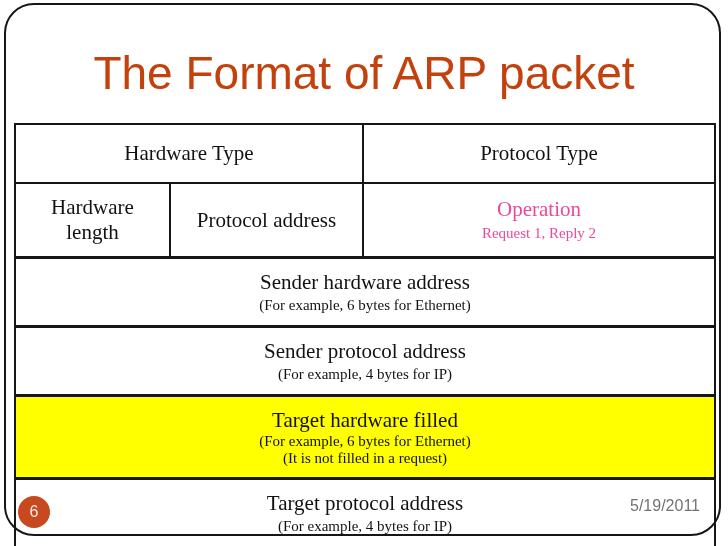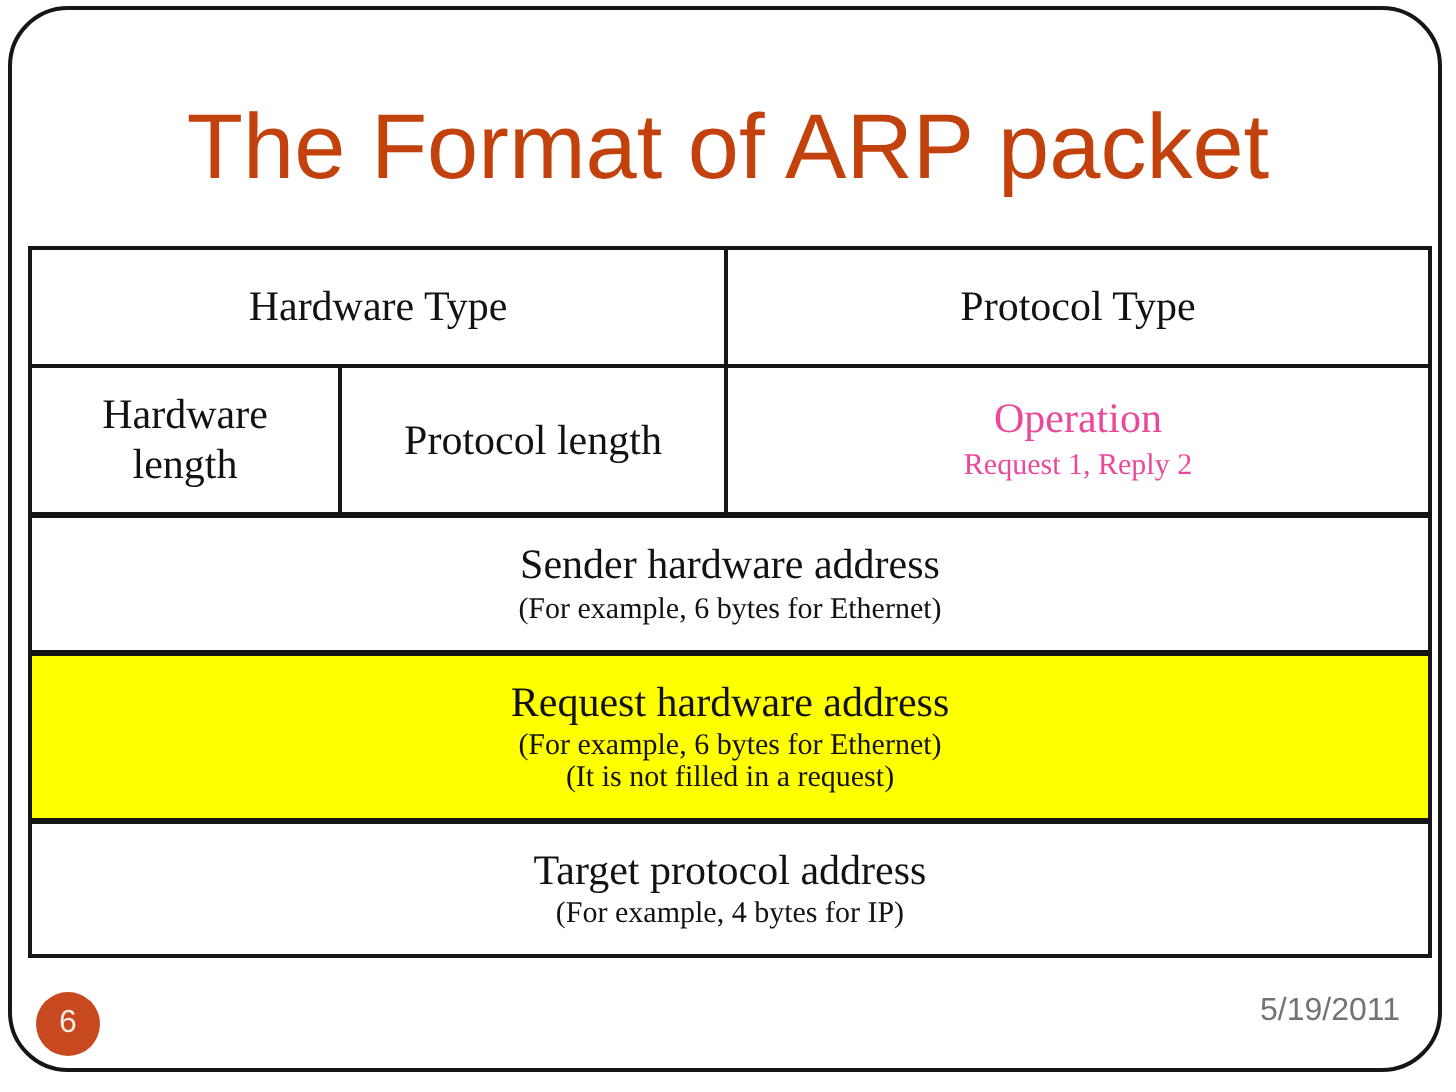--- a/index.html
+++ b/index.html
@@ -110,39 +110,45 @@
         <td>
           <span class="main">Protocol Type</span>
         </td>
       </tr>
 
       <tr class="h-lengths">
         <td>
           <span class="main">Hardware length</span>
         </td>
         <td>
-          <span class="main">Protocol length</span>
+          <span class="main">Protocol address</span>
         </td>
         <td>
           <span class="main op-main">Operation</span>
           <span class="sub op-sub">Request 1, Reply 2</span>
         </td>
       </tr>
 
       <tr class="h-shw sep">
         <td colspan="3">
           <span class="main">Sender hardware address</span>
           <span class="sub">(For example, 6 bytes for Ethernet)</span>
         </td>
       </tr>
 
+      <tr class="h-spr sep">
+        <td colspan="3">
+          <span class="main">Sender protocol address</span>
+          <span class="sub">(For example, 4 bytes for IP)</span>
+        </td>
+      </tr>
 
       <tr class="h-thw sep highlight">
         <td colspan="3">
-          <span class="main">Request hardware address</span>
+          <span class="main">Target hardware filled</span>
           <span class="sub tight">(For example, 6 bytes for Ethernet)</span>
           <span class="sub tight">(It is not filled in a request)</span>
         </td>
       </tr>
 
       <tr class="h-tpr sep">
         <td colspan="3">
           <span class="main">Target protocol address</span>
           <span class="sub">(For example, 4 bytes for IP)</span>
         </td>

